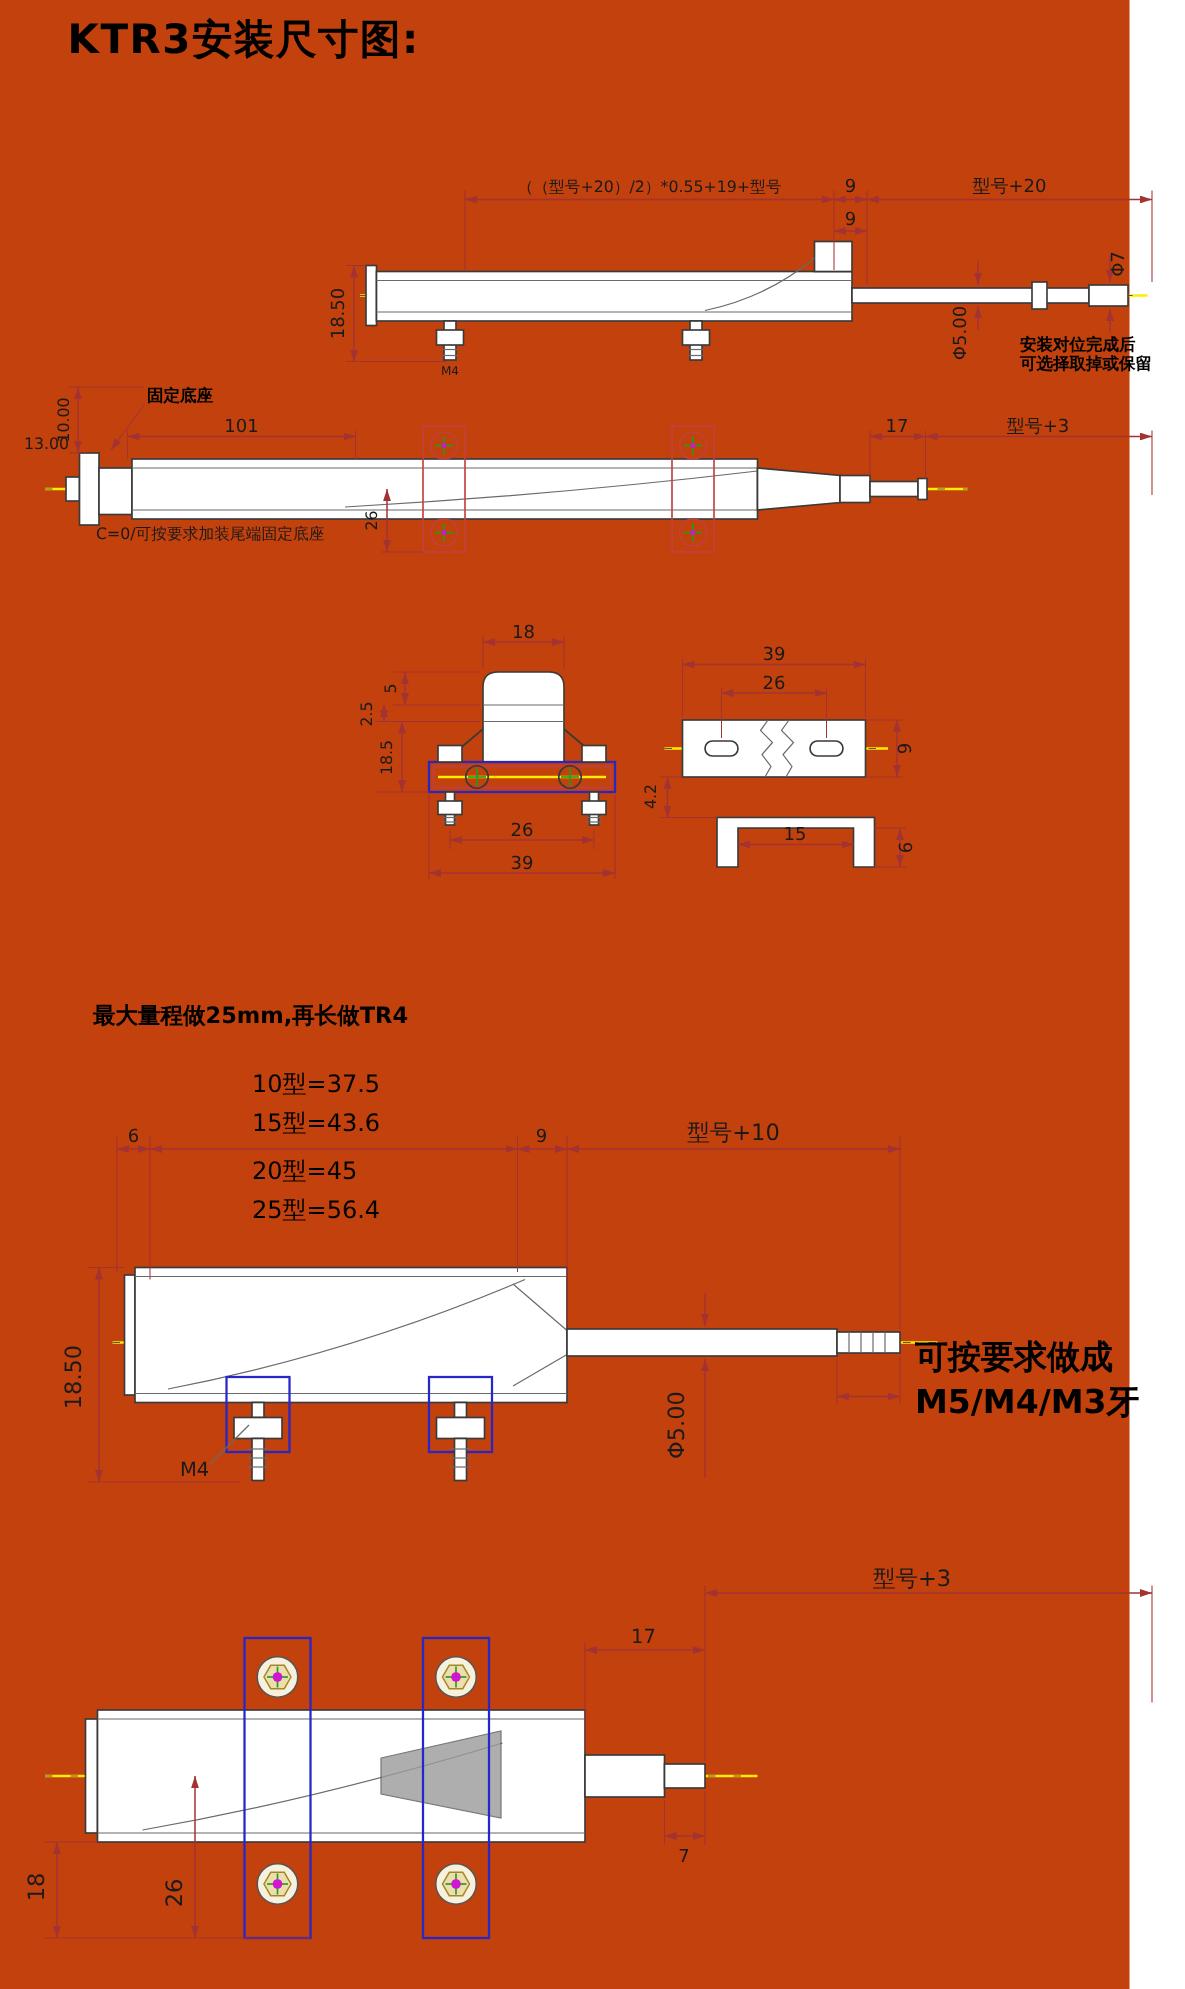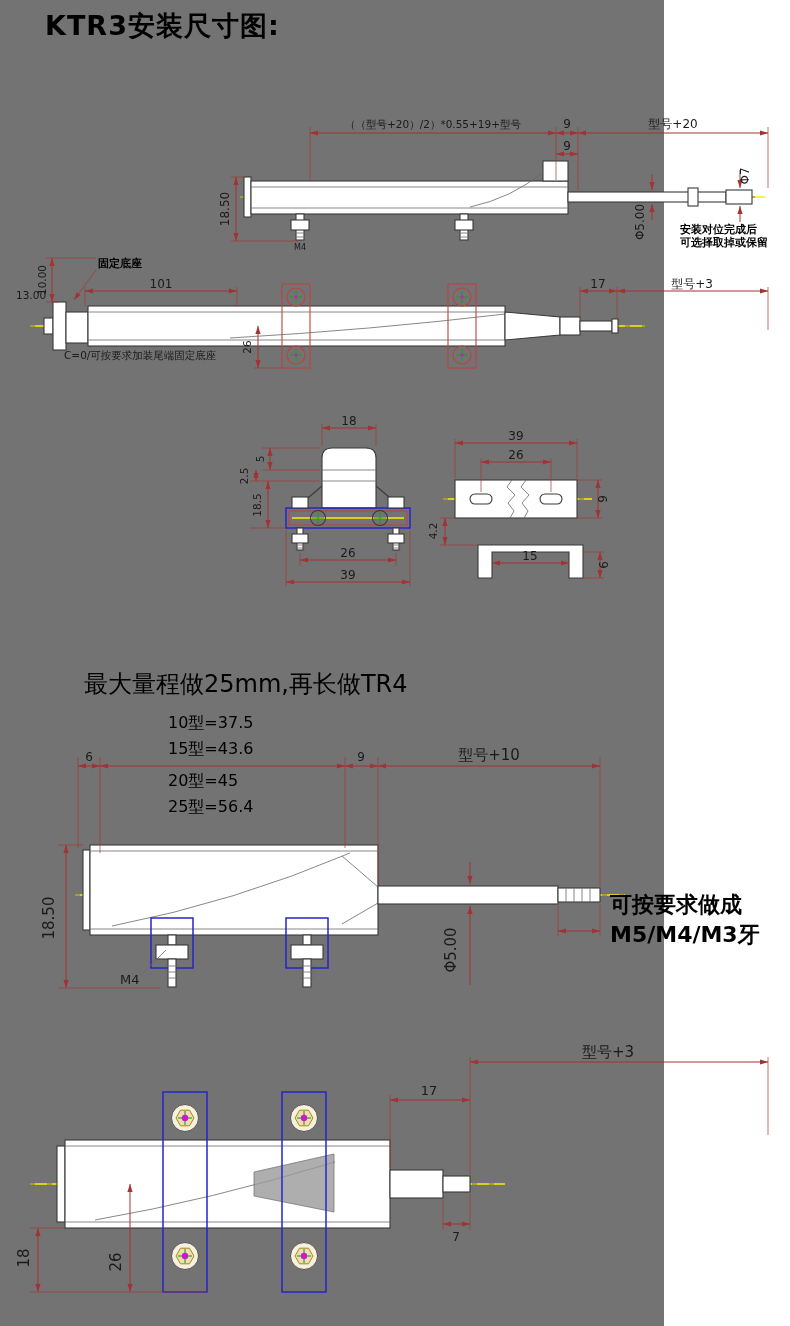--- a/index.html
+++ b/index.html
@@ -1,22 +1,22 @@
 <!DOCTYPE html>
 <html><head>
 <meta charset="utf-8">
 <style>
   * { margin:0; padding:0; box-sizing:border-box; }
   html,body { background:#ffffff; }
   body { width:790px; height:1326px; position:relative; font-family:"DejaVu Sans",sans-serif; overflow:hidden; }
-  .page { position:relative; width:664px; height:1326px; background:#737373; }
+  .page { position:relative; width:753px; height:1326px; background:#c2410c; }
   .title { position:absolute; font-weight:bold; color:#000; white-space:nowrap; }
   #t-ktr3 { left:45px; top:8px;  font-size:27px; letter-spacing:1px; }
   #t-ktr4 { left:62px; top:616px; font-size:34px; letter-spacing:1px; }
-  #t-ktr4sub { left:62px; top:668px; font-size:24px; font-weight:normal;margin-left:22px; }
+  #t-ktr4sub { left:62px; top:668px; font-size:15px; font-weight:bold; }
   svg { position:absolute; left:0; top:0; }
   svg text { font-family:"DejaVu Sans",sans-serif; }
   .part  { stroke:#3a3a3a; stroke-width:1.1; fill:none; }
   .partf { stroke:#3a3a3a; stroke-width:1.1; fill:#ffffff; }
   .thin  { stroke:#6a6a6a; stroke-width:0.8; fill:none; }
   .dim   { stroke:#a33333; stroke-width:1; fill:none; }
   .ext   { stroke:#a33333; stroke-width:0.7; fill:none; }
   .blue  { stroke:#2626c9; stroke-width:1.5; fill:none; }
   .redl  { stroke:#c04040; stroke-width:1.1; fill:none; }
   .green { stroke:#1e9e1e; stroke-width:1.1; fill:none; }

